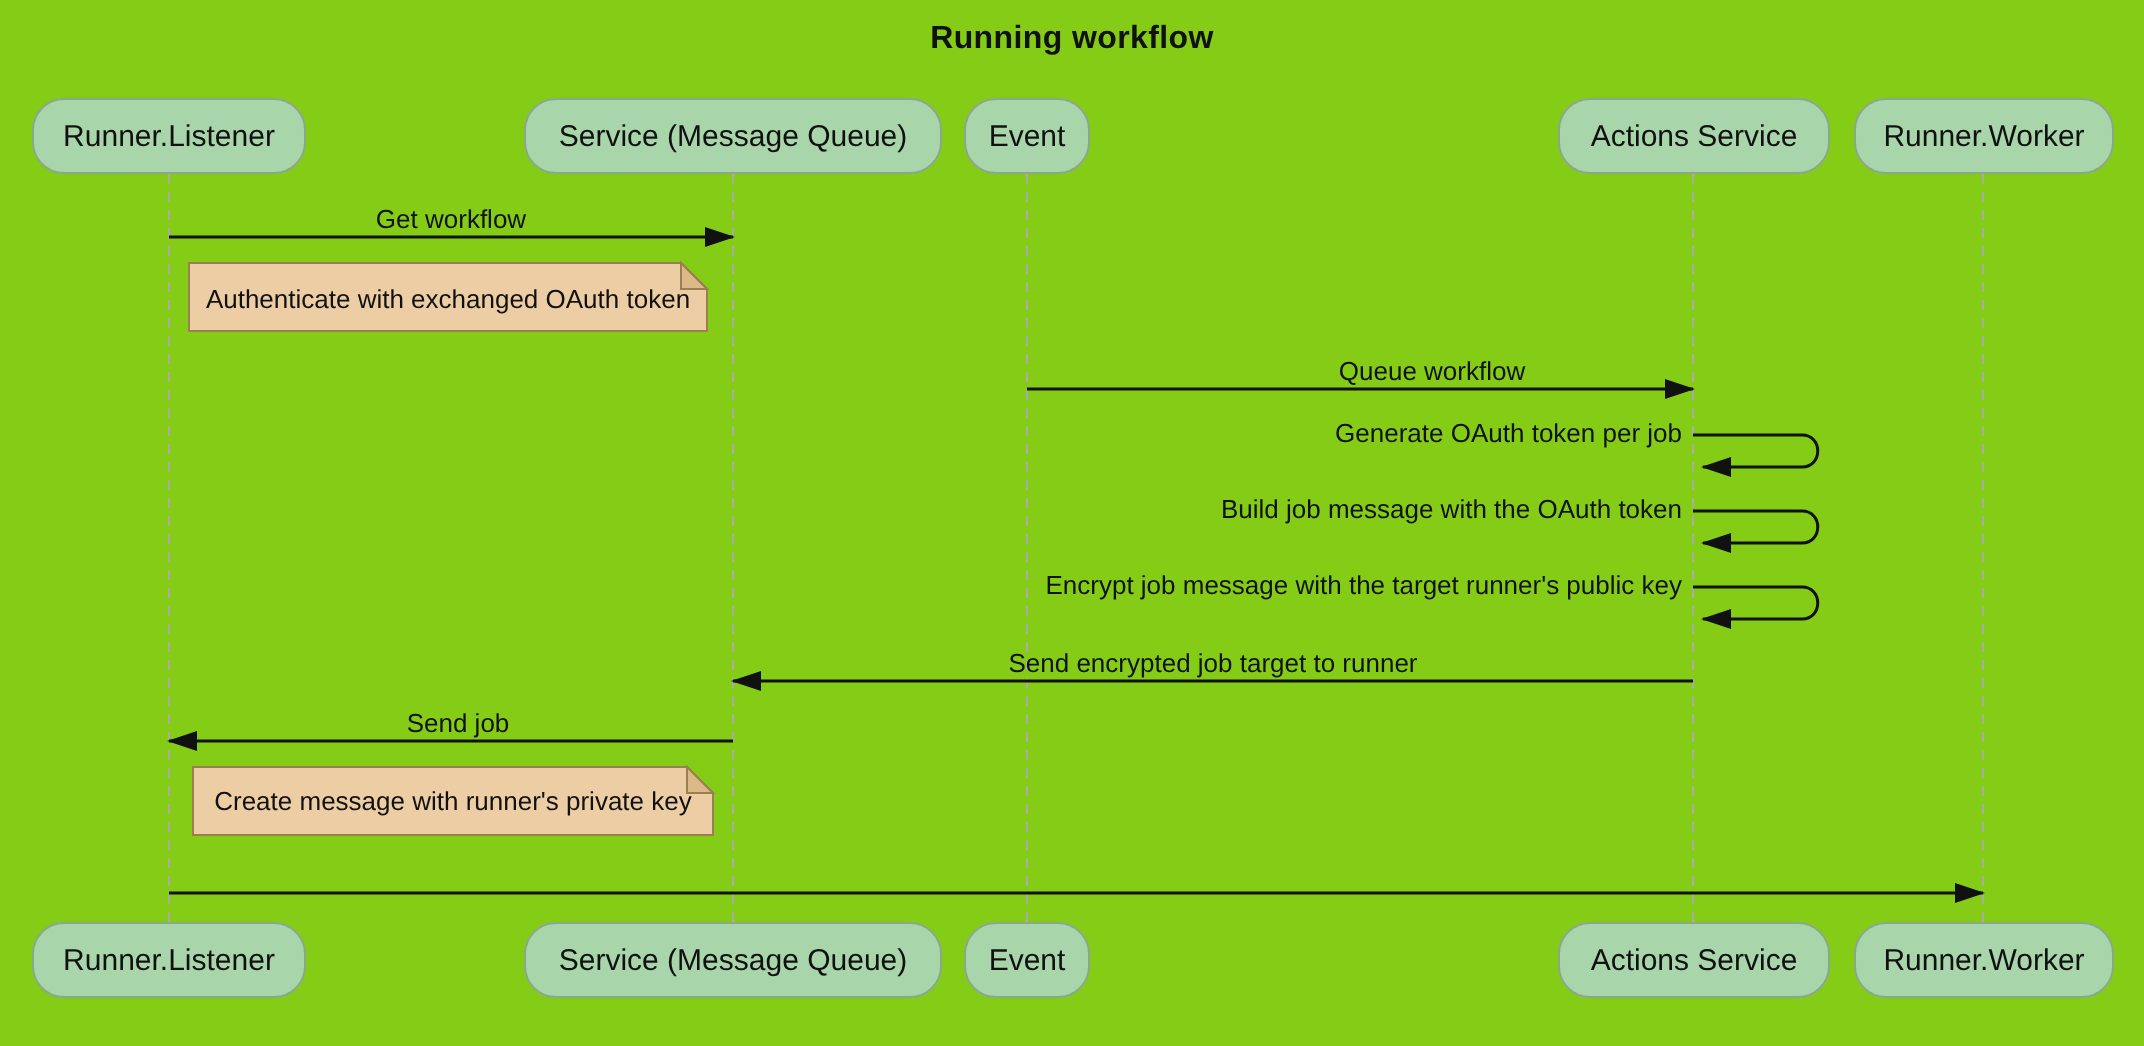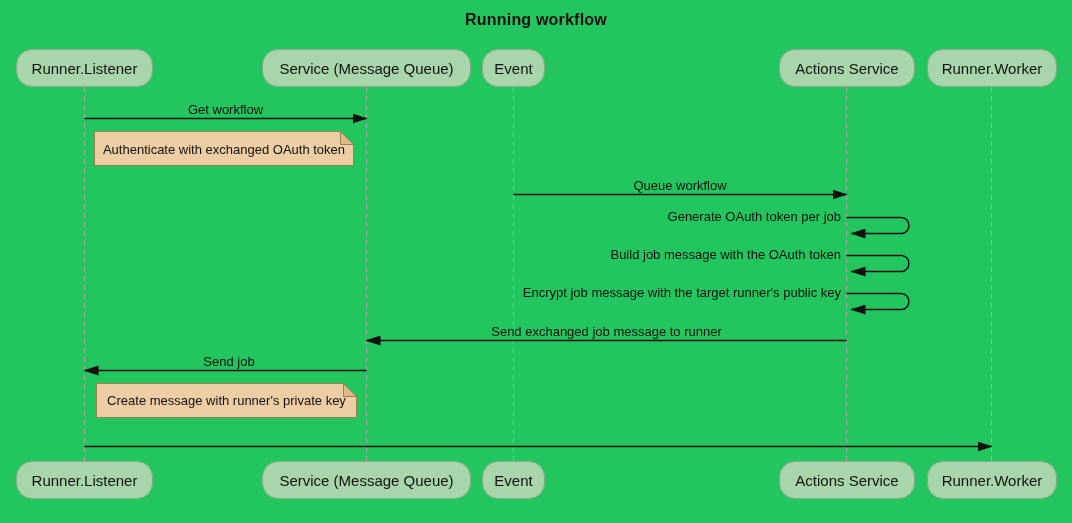--- a/index.html
+++ b/index.html
@@ -1,17 +1,17 @@
 <!DOCTYPE html>
 <html style="--participant-fill: #a8d5aa; --participant-border: #8aa98c; --note-fill: #eccda4; --note-border: #9b7e52; --note-fold: #dbb988; --lifeline: #aaaaaa; --arrow: #111111;"><head>
 <meta charset="utf-8">
 <style>
   html, body { margin:0; padding:0; background:#ffffff; }
   .canvas {
-    position:relative; width:1072px; height:523px; background:#22c55e;
+    position:relative; width:1072px; height:523px; background:#84cc16;
     font-family:"Liberation Sans", sans-serif; color:#111111; overflow:hidden;
   }
   .title {
     position:absolute; top:11px; left:0; width:100%;
     text-align:center; font-size:16px; font-weight:bold; letter-spacing:0.2px;
   }
   svg.layer { position:absolute; left:0; top:0; }
   .lifeline { stroke:var(--lifeline,#aaaaaa); stroke-width:1; stroke-dasharray:5 4; fill:none; }
   .arrow   { stroke:var(--arrow,#111111); stroke-width:1.5; fill:none; }
   .arrowhead { fill:var(--arrow,#111111); }
@@ -76,23 +76,23 @@
   <div class="participant" style="left:779px; top:49px; width:136px;">Actions Service</div>
   <div class="participant" style="left:927px; top:49px; width:130px;">Runner.Worker</div>
 
   <div class="participant" style="left:16px;  top:461px; width:137px;">Runner.Listener</div>
   <div class="participant" style="left:262px; top:461px; width:209px;">Service (Message Queue)</div>
   <div class="participant" style="left:482px; top:461px; width:63px;">Event</div>
   <div class="participant" style="left:779px; top:461px; width:136px;">Actions Service</div>
   <div class="participant" style="left:927px; top:461px; width:130px;">Runner.Worker</div>
 
   <div class="msg center" style="left:225.5px; top:102px;">Get workflow</div>
-  <div class="msg center" style="left:680px;   top:178px;">Queue workflow</div>
+  <div class="msg center" style="left:716px;   top:178px;">Queue workflow</div>
   <div class="msg right" style="right:231px;  top:209px;">Generate OAuth token per job</div>
   <div class="msg right" style="right:231px;  top:247px;">Build job message with the OAuth token</div>
   <div class="msg right" style="right:231px;  top:285px;">Encrypt job message with the target runner's public key</div>
-  <div class="msg center" style="left:606.5px; top:324px;">Send exchanged job message to runner</div>
+  <div class="msg center" style="left:606.5px; top:324px;">Send encrypted job target to runner</div>
   <div class="msg center" style="left:229px; top:354px;">Send job</div>
 
   <div class="note-label" style="left:94px; top:131px; width:260px; height:36px;">Authenticate with exchanged OAuth token</div>
   <div class="note-label" style="left:96px; top:383px; width:261px; height:34px;">Create message with runner's private key</div>
 
 </div>
 
 </body></html>

